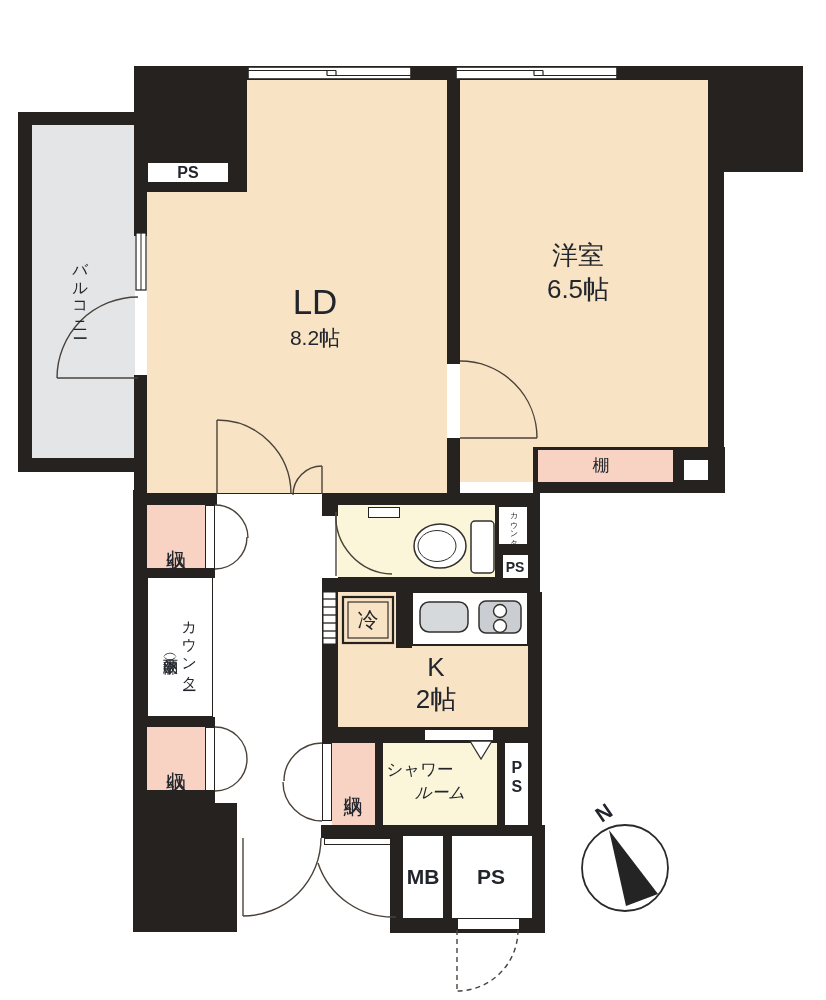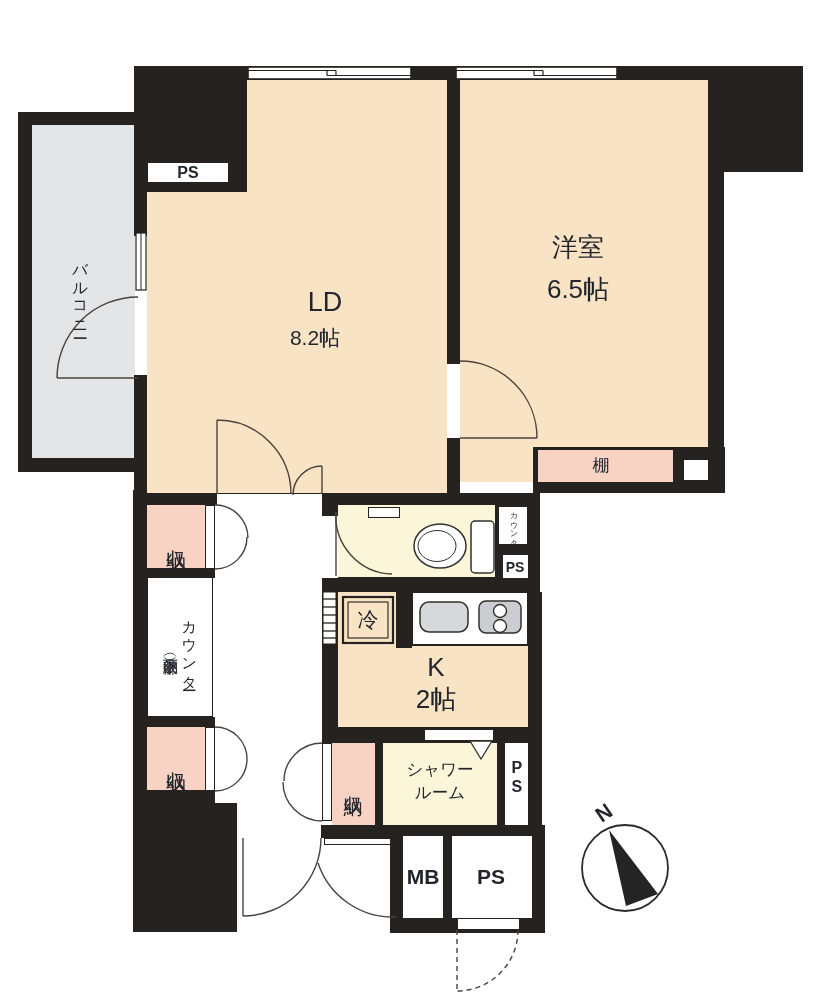--- a/index.html
+++ b/index.html
@@ -192,24 +192,24 @@
     <g>
       <circle cx="625" cy="868" r="43" fill="none" stroke="#2a2a2a" stroke-width="1.8"></circle>
       <polygon points="609,830 626,906 658,894" fill="#242424"></polygon>
     </g>
   </svg>
 
   <div class="lbl vtext" style="left:80px;top:292px;font-size:15.5px;">バルコニー</div>
 
   <div class="lbl" style="left:188px;top:173px;font-size:16px;font-weight:600;">PS</div>
 
-  <div class="lbl" style="left:325px;top:302px;font-size:27px;text-align:center;">LD</div>
+  <div class="lbl" style="left:315px;top:302px;font-size:35px;text-align:center;">LD</div>
   <div class="lbl" style="left:315px;top:338px;font-size:21px;">8.2帖</div>
 
-  <div class="lbl" style="left:578px;top:248px;font-size:26px;">洋室</div>
+  <div class="lbl" style="left:578px;top:256px;font-size:26px;">洋室</div>
   <div class="lbl" style="left:578px;top:290px;font-size:26px;">6.5帖</div>
 
   <div class="lbl" style="left:601px;top:466px;font-size:17px;">棚</div>
 
   <div class="lbl vtext" style="left:176px;top:537px;font-size:20px;letter-spacing:3px;">収納</div>
   <div class="lbl vtext" style="left:176px;top:759px;font-size:20px;letter-spacing:3px;">収納</div>
   <div class="lbl vtext" style="left:353px;top:783px;font-size:19px;letter-spacing:3px;">収納</div>
 
   <div class="lbl" style="left:180px;top:647px;font-size:15px;display:flex;flex-direction:row;gap:3px;align-items:center;">
     <span class="vtext" style="letter-spacing:0;">（下部収納）</span>
@@ -218,22 +218,22 @@
 
   <div class="lbl vtext" style="left:513px;top:525px;font-size:8px;letter-spacing:0;">カウンター</div>
 
   <div class="lbl" style="left:515px;top:567px;font-size:14px;font-weight:600;">PS</div>
 
   <div class="lbl" style="left:368px;top:620px;font-size:21px;">冷</div>
 
   <div class="lbl" style="left:436px;top:668px;font-size:26px;">K</div>
   <div class="lbl" style="left:436px;top:700px;font-size:26px;">2帖</div>
 
-  <div class="lbl" style="left:440px;top:770px;font-size:16.5px;">シャワー</div>
-  <div class="lbl" style="left:440px;top:793px;font-size:16.5px;">ルーム</div>
+  <div class="lbl" style="left:420px;top:770px;font-size:16.5px;">シャワー</div>
+  <div class="lbl" style="left:440px;top:793px;font-size:16.5px;font-style:italic;">ルーム</div>
 
   <div class="lbl vtext" style="left:516px;top:778px;font-size:16px;font-weight:600;letter-spacing:2px;">PS</div>
 
   <div class="lbl" style="left:423px;top:877px;font-size:21px;font-weight:600;">MB</div>
   <div class="lbl" style="left:491px;top:877px;font-size:21px;font-weight:600;">PS</div>
 
   <div class="lbl" style="left:604px;top:813px;font-size:21px;font-weight:600;transform:translate(-50%,-50%) rotate(-35deg);">N</div>
 </div>
 
 </body></html>

